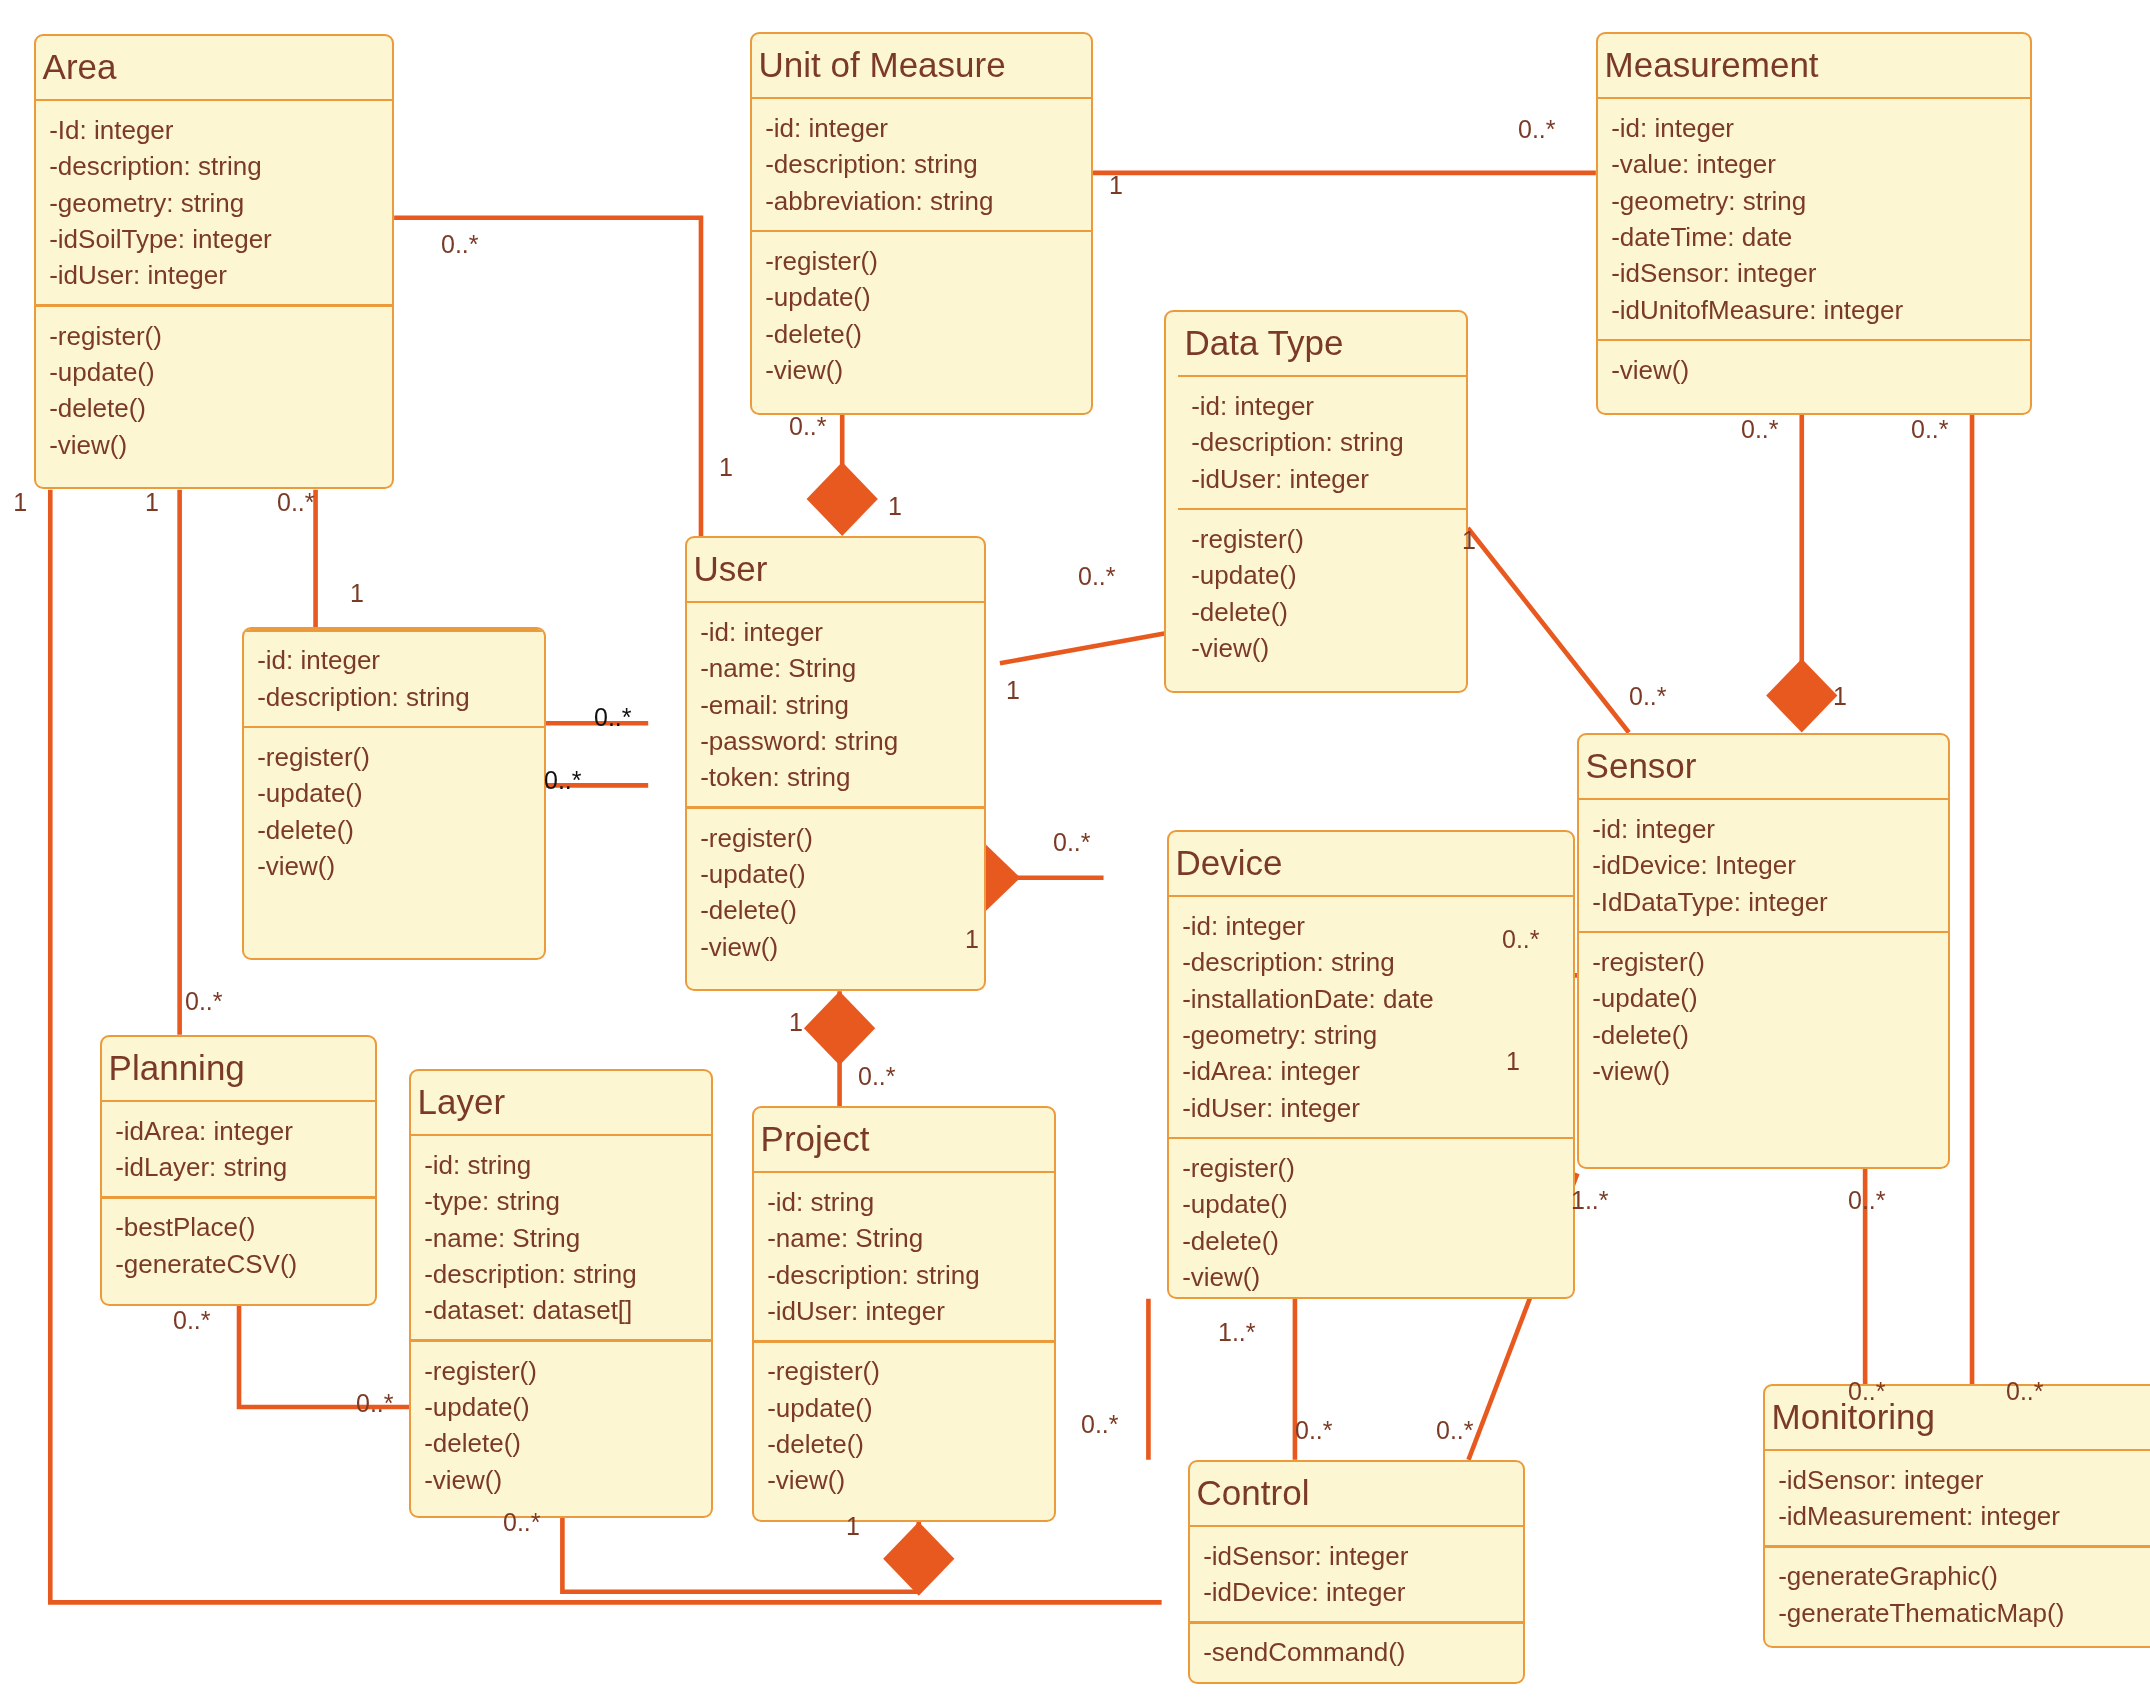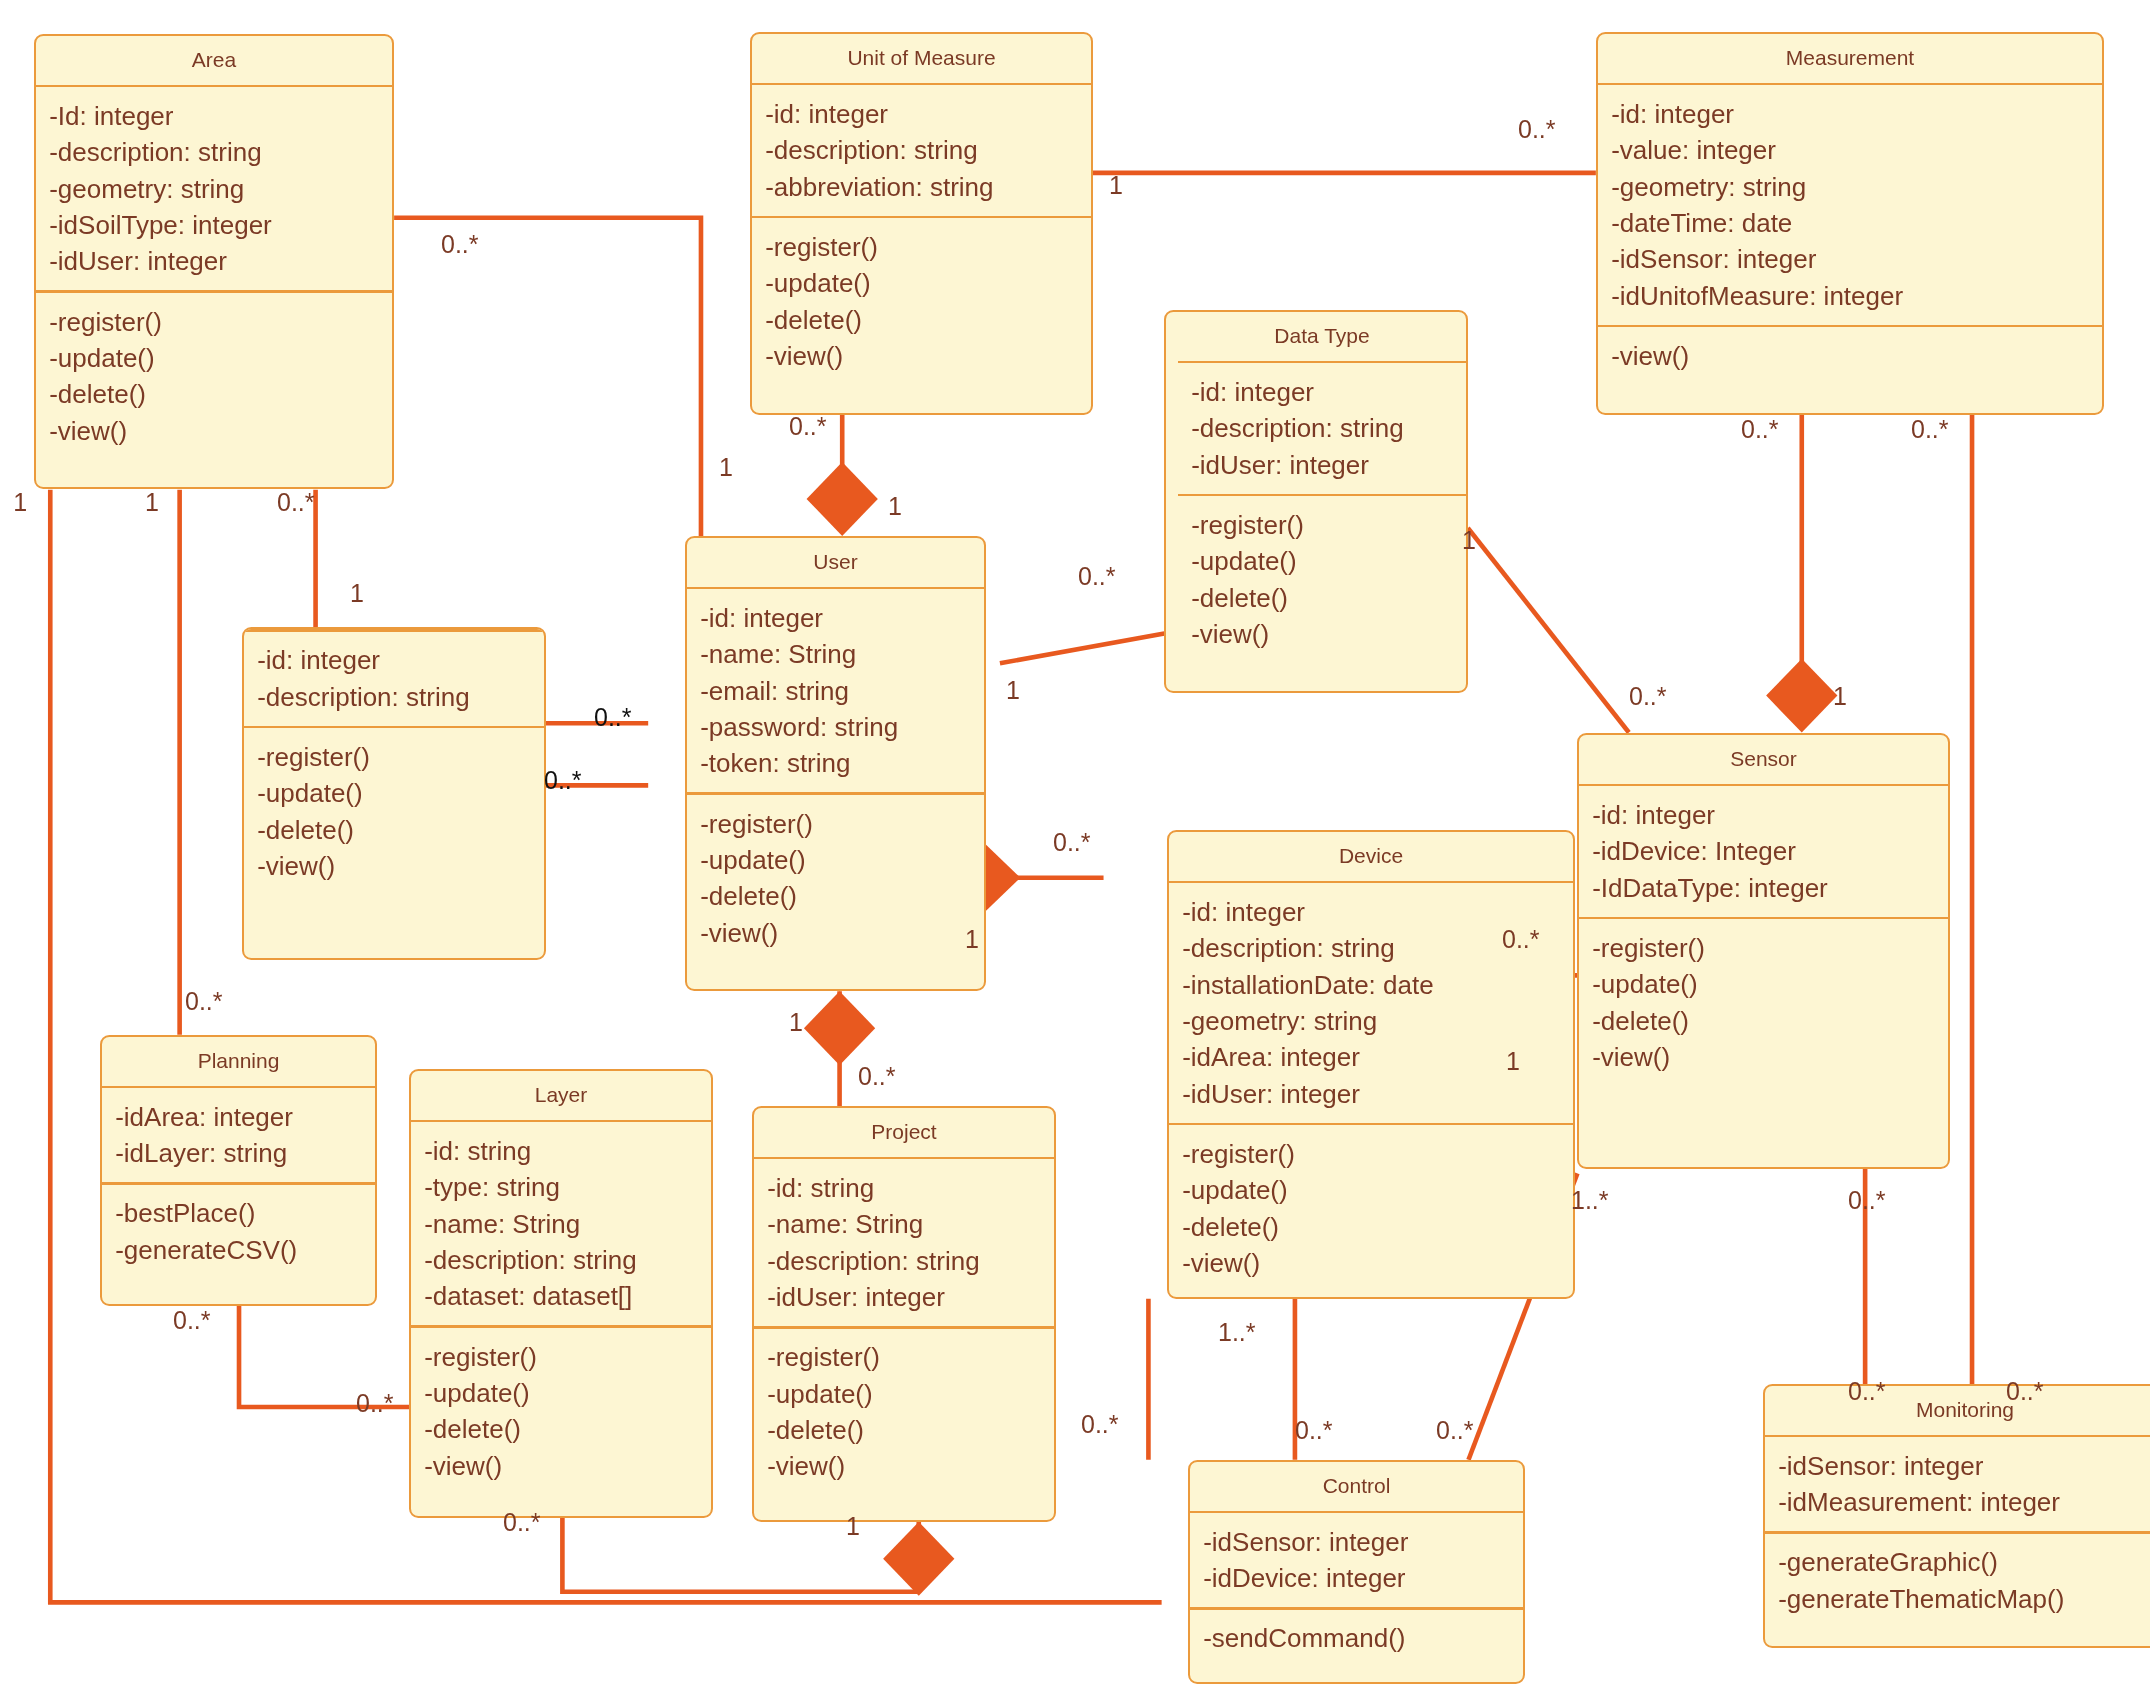--- a/index.html
+++ b/index.html
@@ -10,22 +10,21 @@
   .uml-class{
     position:absolute;
     background:#fdf6d3;
     border:2.6px solid #eb9a3c;
     border-radius:9.2px;
     box-sizing:border-box;
     color:#7b3a25;
     overflow:hidden;
   }
   .uml-title{
-    text-align:center;
-    font-size:21px;
+    font-size:35px;
     line-height:1.0;
     padding:13.2px 6.6px 14.5px 6.6px;
     color:#7b3a25;
     white-space:nowrap;
   }
   .uml-sep{height:2.6px;background:#eb9a3c;width:100%;}
   .uml-section{padding:10.6px 9.2px 10.6px 13.2px;}
   .uml-section .row{
     font-size:26px;
     line-height:1.40;
@@ -132,21 +131,21 @@
           <div class="row">-abbreviation: string</div>
         </div>
         <div class="uml-sep"></div>
         <div class="uml-section">
           <div class="row">-register()</div>
           <div class="row">-update()</div>
           <div class="row">-delete()</div>
           <div class="row">-view()</div>
         </div>
       </div>
-      <div class="uml-class" style="left: 1596px; top: 32px; width: 508px; height: 383px;">
+      <div class="uml-class" style="left: 1596px; top: 32px; width: 436px; height: 383px;">
         <div class="uml-title">Measurement</div>
         <div class="uml-sep"></div>
         <div class="uml-section">
           <div class="row">-id: integer</div>
           <div class="row">-value: integer</div>
           <div class="row">-geometry: string</div>
           <div class="row">-dateTime: date</div>
           <div class="row">-idSensor: integer</div>
           <div class="row">-idUnitofMeasure: integer</div>
         </div>

